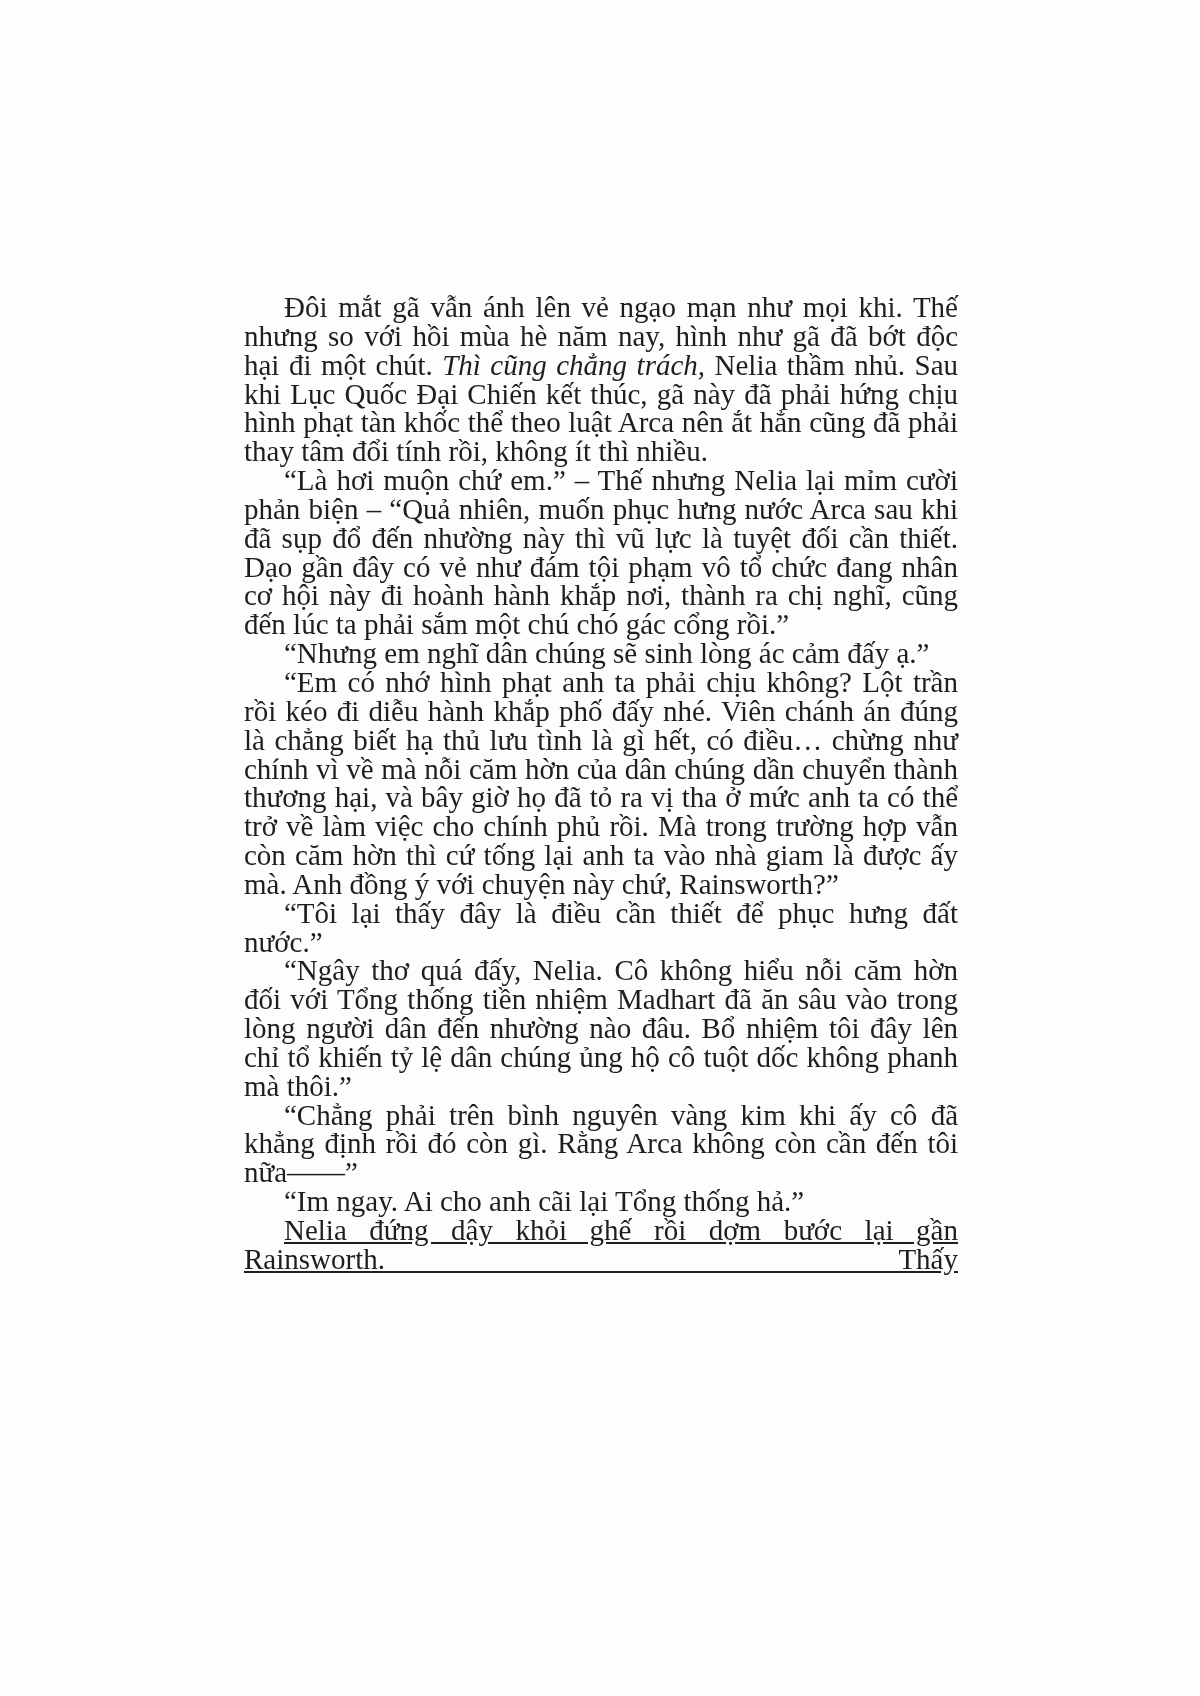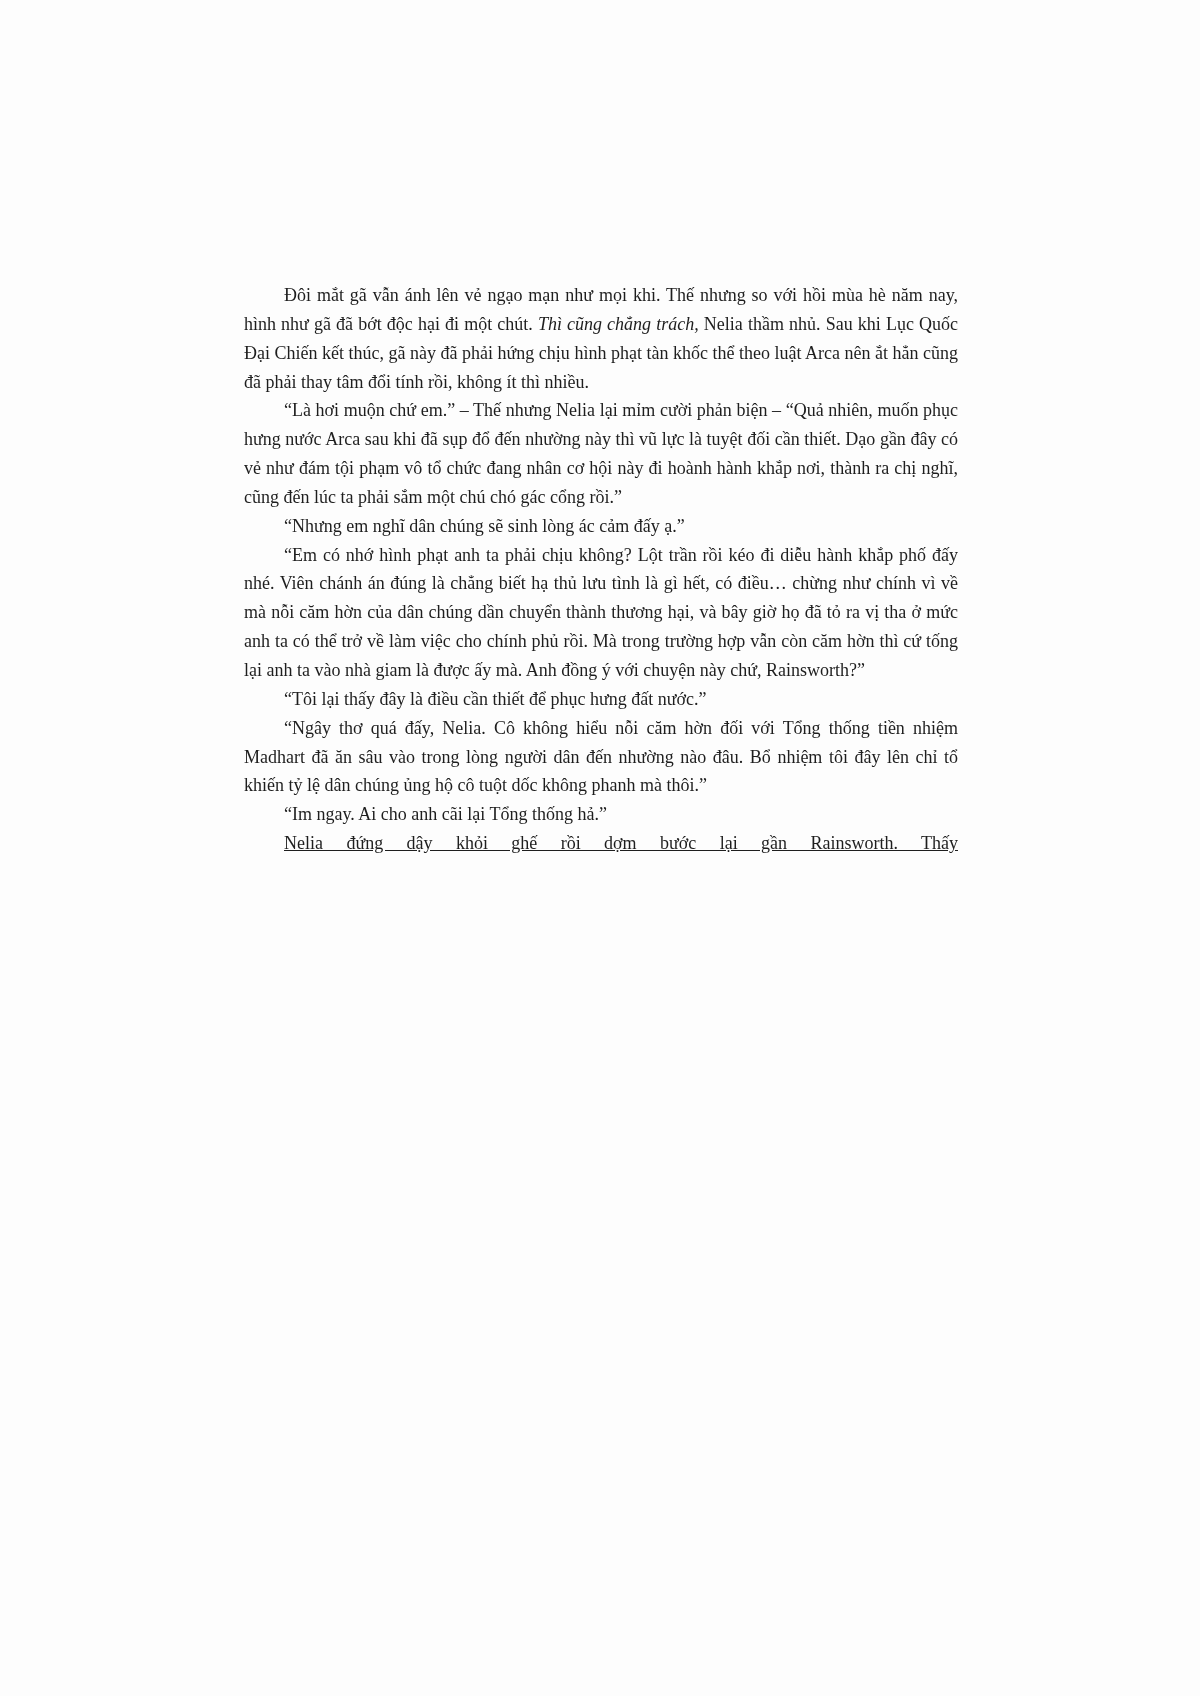--- a/index.html
+++ b/index.html
@@ -17,24 +17,24 @@
     position: absolute;
     left: 0;
     top: 0;
     width: 1200px;
     height: 1696px;
     background: #fdfdfd;
   }
   .text-block {
     position: absolute;
     left: 244px;
-    top: 281px;
+    top: 293px;
     width: 714px;
     font-family: "Liberation Serif", serif;
-    font-size: 18px;
+    font-size: 29px;
     line-height: 28.85px;
     color: #1e1e1e;
     text-align: justify;
   }
   .para {
     margin: 0;
     text-indent: 40px;
     text-align: justify;
   }
   em {
@@ -58,19 +58,22 @@
     <p class="para">
       <span>“Em có nhớ hình phạt anh ta phải chịu không? Lột trần rồi kéo đi diễu hành khắp phố đấy nhé. Viên chánh án đúng là chẳng biết hạ thủ lưu tình là gì hết, có điều… chừng như chính vì về mà nỗi căm hờn của dân chúng dần chuyển thành thương hại, và bây giờ họ đã tỏ ra vị tha ở mức anh ta có thể trở về làm việc cho chính phủ rồi. Mà trong trường hợp vẫn còn căm hờn thì cứ tống lại anh ta vào nhà giam là được ấy mà. Anh đồng ý với chuyện này chứ, Rainsworth?”</span>
     </p>
     <p class="para">
       <span>“Tôi lại thấy đây là điều cần thiết để phục hưng đất nước.”</span>
     </p>
     <p class="para">
       <span>“Ngây thơ quá đấy, Nelia. Cô không hiểu nỗi căm hờn đối với Tổng thống tiền nhiệm Madhart đã ăn sâu vào trong lòng người dân đến nhường nào đâu. Bổ nhiệm tôi đây lên chỉ tổ khiến tỷ lệ dân chúng ủng hộ cô tuột dốc không phanh mà thôi.”</span>
     </p>
     <p class="para">
+      <span>“Chẳng phải trên bình nguyên vàng kim khi ấy cô đã khẳng định rồi đó còn gì. Rằng Arca không còn cần đến tôi nữa——”</span>
+    </p>
+    <p class="para">
       <span>“Im ngay. Ai cho anh cãi lại Tổng thống hả.”</span>
     </p>
     <p class="para" style="text-align-last: justify; text-decoration: underline;">
       <span>Nelia đứng dậy khỏi ghế rồi dợm bước lại gần Rainsworth. Thấy</span>
     </p>
   </div>
 </div>
 
 </body></html>

